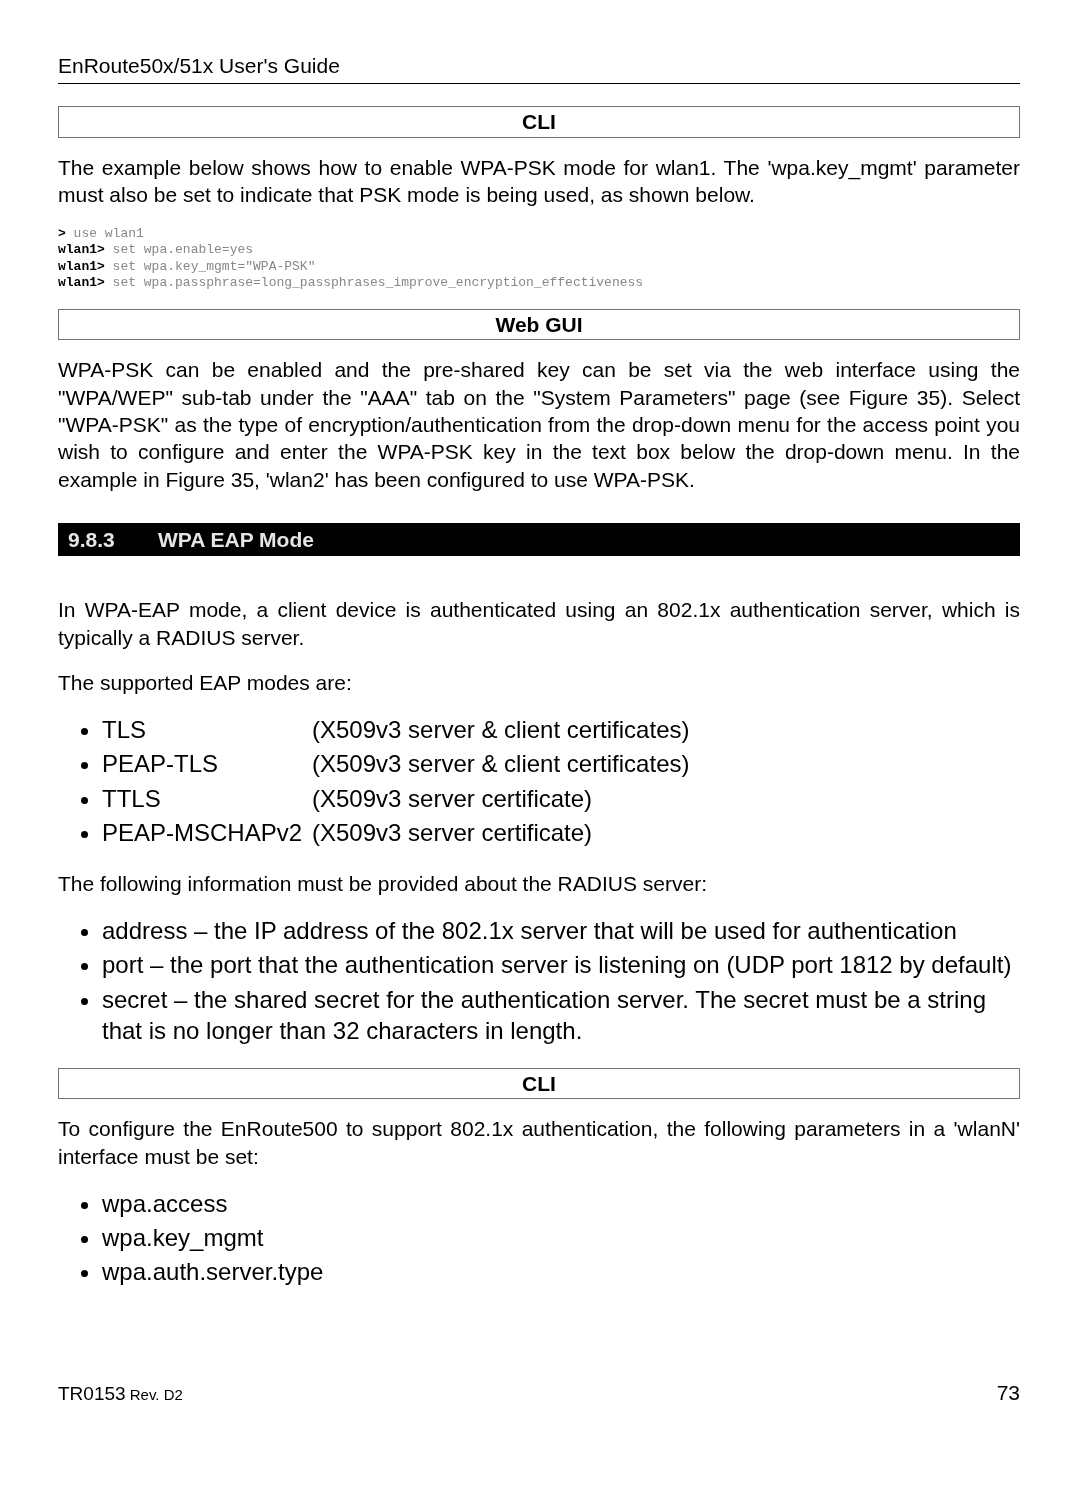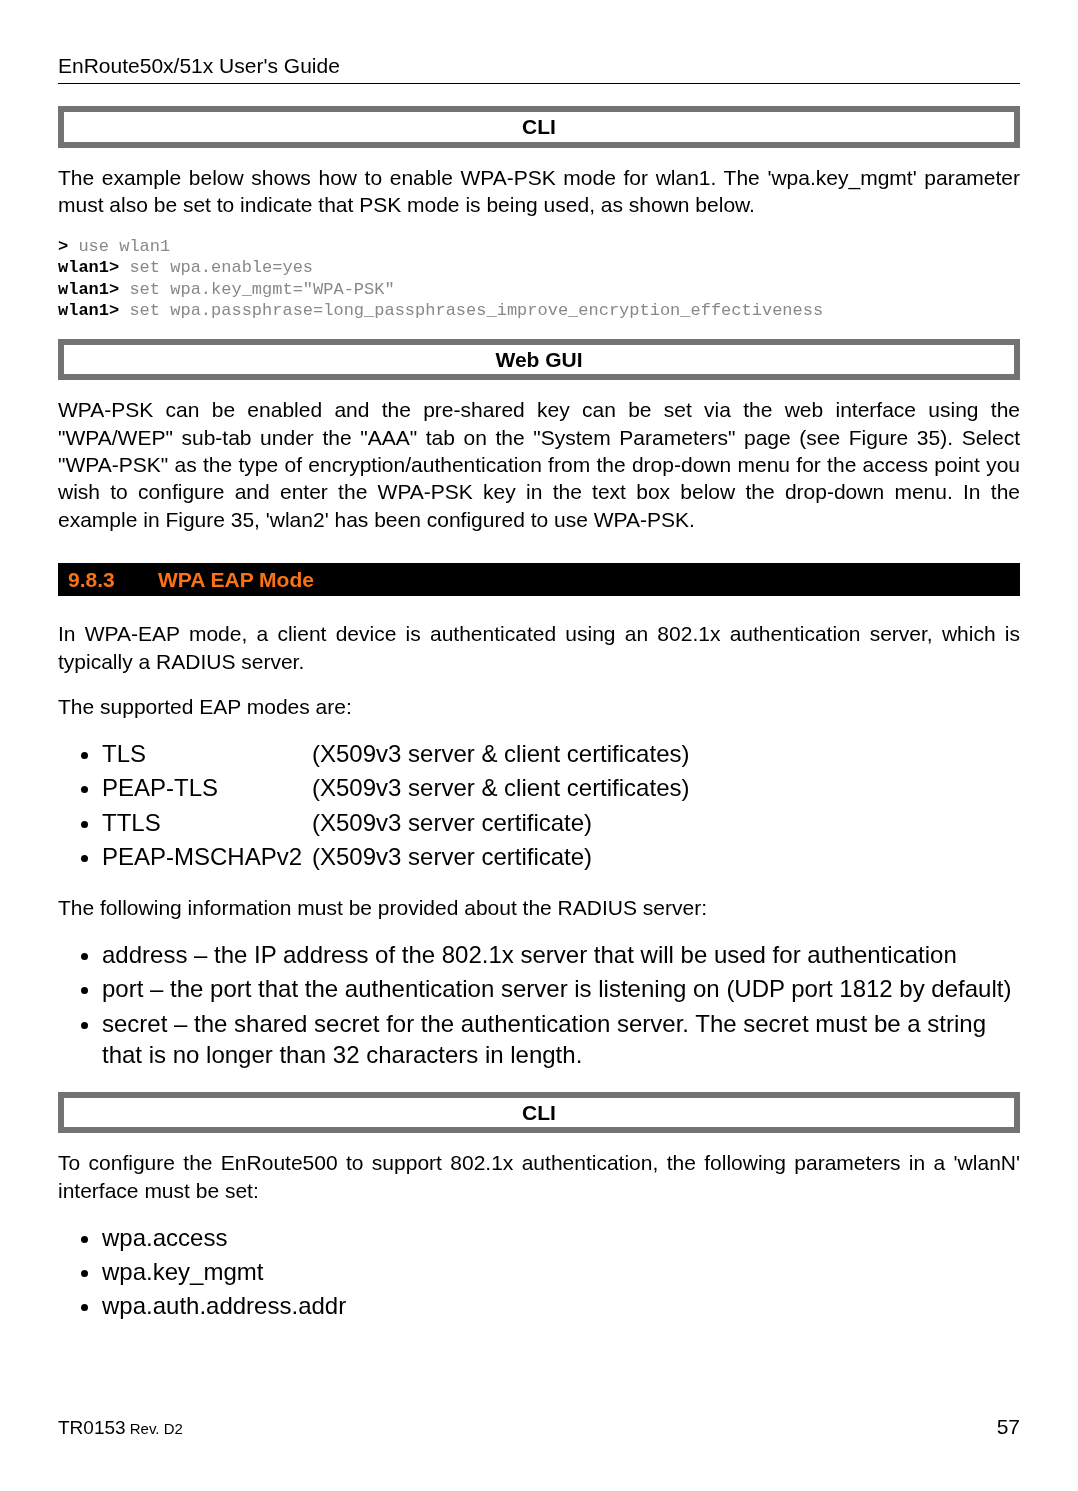--- a/index.html
+++ b/index.html
@@ -15,52 +15,52 @@
   .header-title {
     font-size: 21px;
     margin-bottom: 4px;
   }
   hr.header-line {
     border: none;
     border-top: 1.5px solid #000;
     margin: 0 0 22px 0;
   }
   .box-label {
-    border: 6px solid #737373;
+    border: 1px solid #737373;
     text-align: center;
     font-weight: bold;
     font-size: 21px;
     padding: 1px 5px;
     margin-bottom: 16px;
   }
   .para {
     font-size: 21px;
     margin-bottom: 18px;
     text-align: justify;
   }
   .cli-block {
     font-family: "Courier New", monospace;
-    font-size: 17px;
+    font-size: 13px;
     color: #888;
     white-space: pre;
     margin-bottom: 18px;
     line-height: 1.25;
   }
   .cli-block .bold {
     font-weight: bold;
     color: #000;
   }
   .section-heading {
     background: #000;
-    color: #f97316;
+    color: #e5e5e5;
     font-weight: bold;
     font-size: 21px;
     padding: 3px 10px;
     margin-top: 30px;
-    margin-bottom: 24px;
+    margin-bottom: 40px;
   }
   .section-number {
     display: inline-block;
     width: 90px;
   }
   ul.bullets {
     list-style-type: disc;
     padding-left: 44px;
     margin: 0 0 22px 0;
   }
@@ -129,19 +129,19 @@
   <li>secret – the shared secret for the authentication server. The secret must be a string that is no longer than 32 characters in length.</li>
 </ul>
 
 <div class="box-label">CLI</div>
 
 <div class="para">To configure the EnRoute500 to support 802.1x authentication, the following parameters in a 'wlanN' interface must be set:</div>
 
 <ul class="bullets" style="margin-bottom:0">
   <li>wpa.access</li>
   <li>wpa.key_mgmt</li>
-  <li>wpa.auth.address.addr</li>
+  <li>wpa.auth.server.type</li>
 </ul>
 
 <div class="footer">
   <span class="footer-left"><span>TR0153</span><span class="rev-small"> Rev. D2</span></span>
-  <span class="footer-right">57</span>
+  <span class="footer-right">73</span>
 </div>
 
 </body></html>

